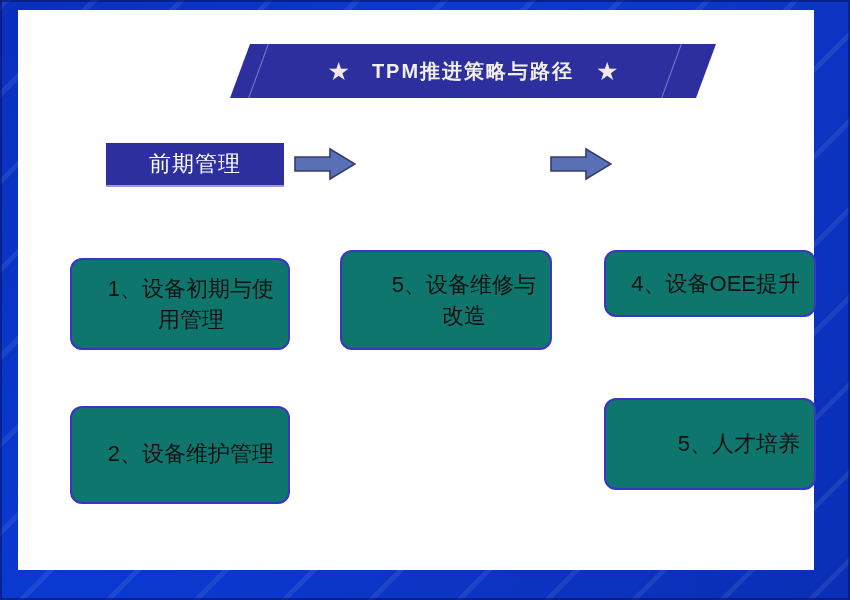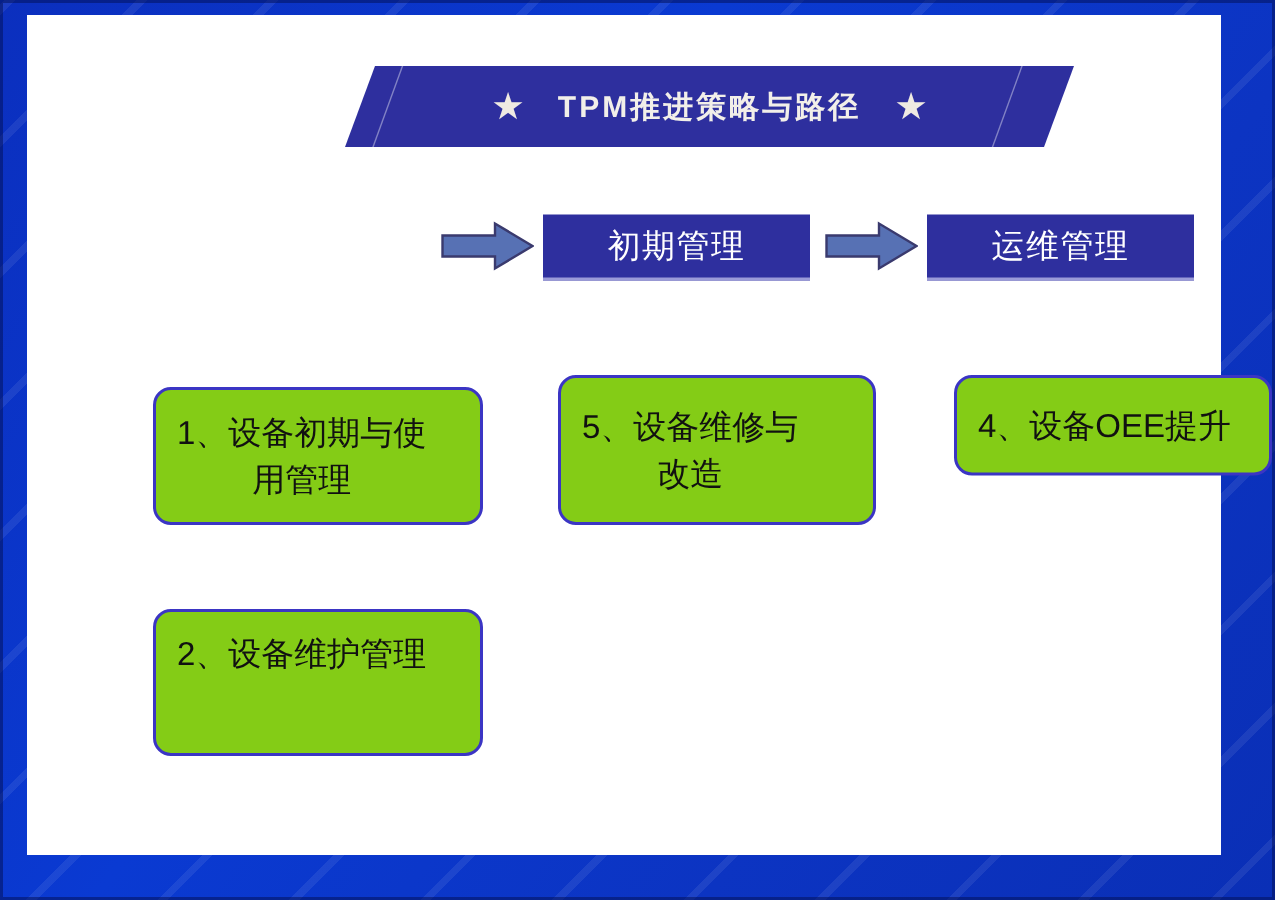--- a/index.html
+++ b/index.html
@@ -135,37 +135,36 @@
   }
   .stage-arrow.a1 { left: 224px; }
   .stage-arrow.a2 { left: 480px; }
 
   
   .box {
     position: absolute;
     box-sizing: border-box;
     border: 2px solid #3b35c4;
     border-radius: 12px;
-    background: #84cc16;
+    background: #0f766e;
     display: flex;
-    justify-content: flex-start;
+    justify-content: flex-end;
     padding: 0 14px;
-    margin-left: 32px;
   }
   .box .box-text {
     color: #111111;
     font-size: 22px;
     line-height: 1.42;
     text-align: center;
     white-space: pre-line;
   }
 
   .box.b1 { left: 52px;  top: 248px; width: 220px; height: 92px; align-items: center; }
   .box.b2 { left: 52px;  top: 396px; width: 220px; height: 98px; align-items: flex-start; }
-  .box.b2 .box-text { padding-top: 12px; }
+  .box.b2 .box-text { padding-top: 30px; }
   .box.b3 { left: 322px; top: 240px; width: 212px; height: 100px; align-items: center; }
   .box.b4 { left: 586px; top: 240px; width: 212px; height: 67px; align-items: center; }
   .box.b5 { left: 586px; top: 388px; width: 212px; height: 92px; align-items: center; }
 </style>
 </head>
 <body>
 
 <div id="stage">
 
   <div class="frame-bg"></div>
@@ -179,40 +178,37 @@
       <div class="banner-rule right"></div>
       <div class="banner-inner">
         <span class="banner-star">★</span>
         <span class="banner-title">TPM推进策略与路径</span>
         <span class="banner-star">★</span>
       </div>
     </div>
 
     <div class="stage-row">
 
+      <div class="stage-head s1">
+        <span>前期管理</span>
+      </div>
 
       <div class="stage-arrow a1">
         <svg viewBox="0 0 62 34" width="62" height="34" preserveAspectRatio="none" aria-hidden="true">
           <polygon points="1,10 36,10 36,2 61,17 36,32 36,24 1,24" fill="#5771B4" stroke="#3A3A6E" stroke-width="1.6" stroke-linejoin="miter"></polygon>
         </svg>
       </div>
 
-      <div class="stage-head s2">
-        <span>初期管理</span>
-      </div>
 
       <div class="stage-arrow a2">
         <svg viewBox="0 0 62 34" width="62" height="34" preserveAspectRatio="none" aria-hidden="true">
           <polygon points="1,10 36,10 36,2 61,17 36,32 36,24 1,24" fill="#5771B4" stroke="#3A3A6E" stroke-width="1.6" stroke-linejoin="miter"></polygon>
         </svg>
       </div>
 
-      <div class="stage-head s3">
-        <span>运维管理</span>
-      </div>
 
     </div>
 
     <div class="box b1">
       <span class="box-text">1、设备初期与使
 用管理</span>
     </div>
 
     <div class="box b2">
       <span class="box-text">2、设备维护管理</span>
@@ -220,15 +216,18 @@
 
     <div class="box b3">
       <span class="box-text">5、设备维修与
 改造</span>
     </div>
 
     <div class="box b4">
       <span class="box-text">4、设备OEE提升</span>
     </div>
 
+    <div class="box b5">
+      <span class="box-text">5、人才培养</span>
+    </div>
 
   </div>
 </div>
 
 </body></html>

